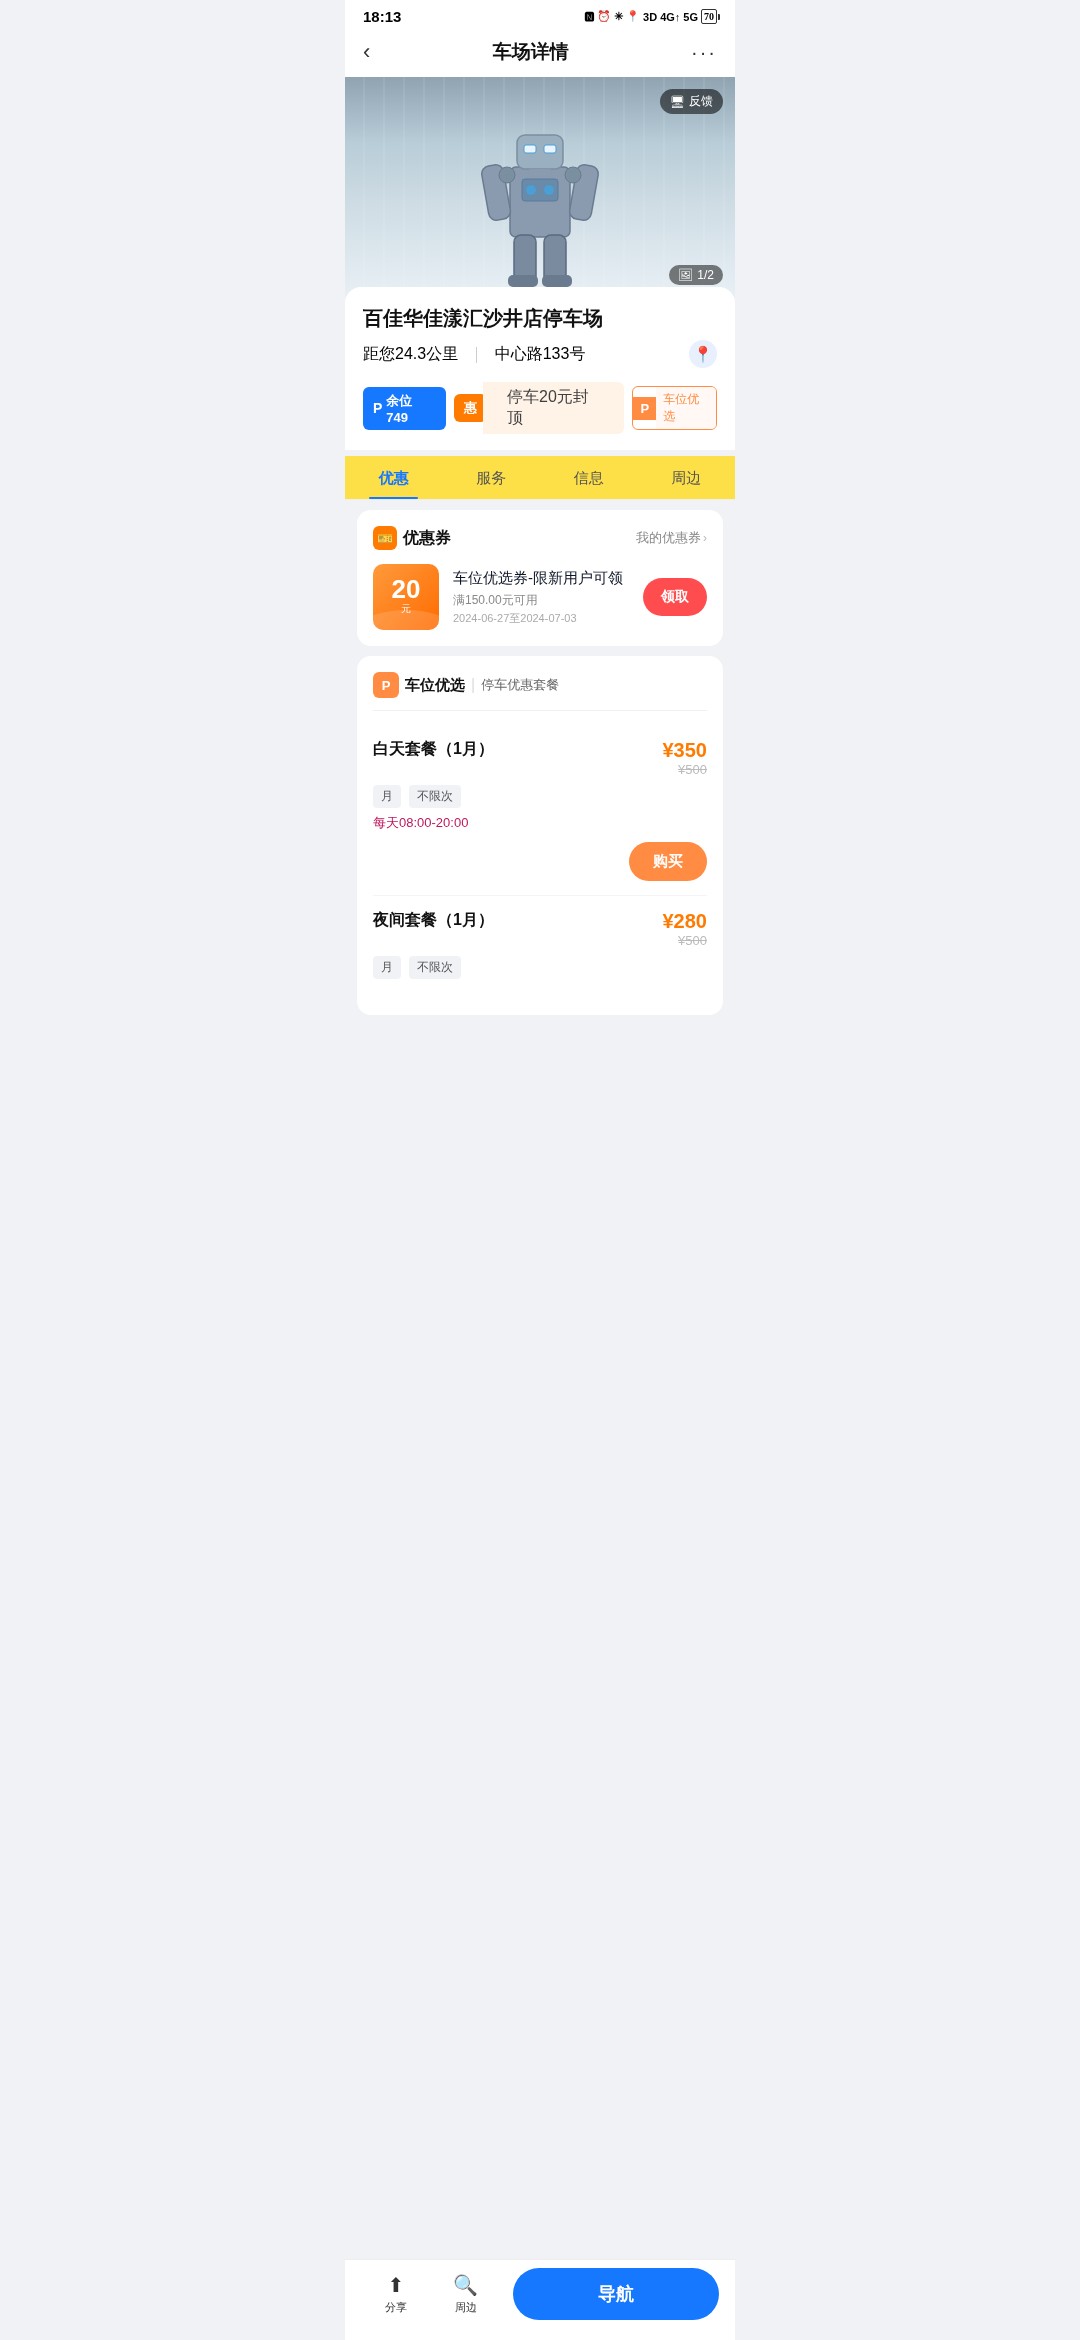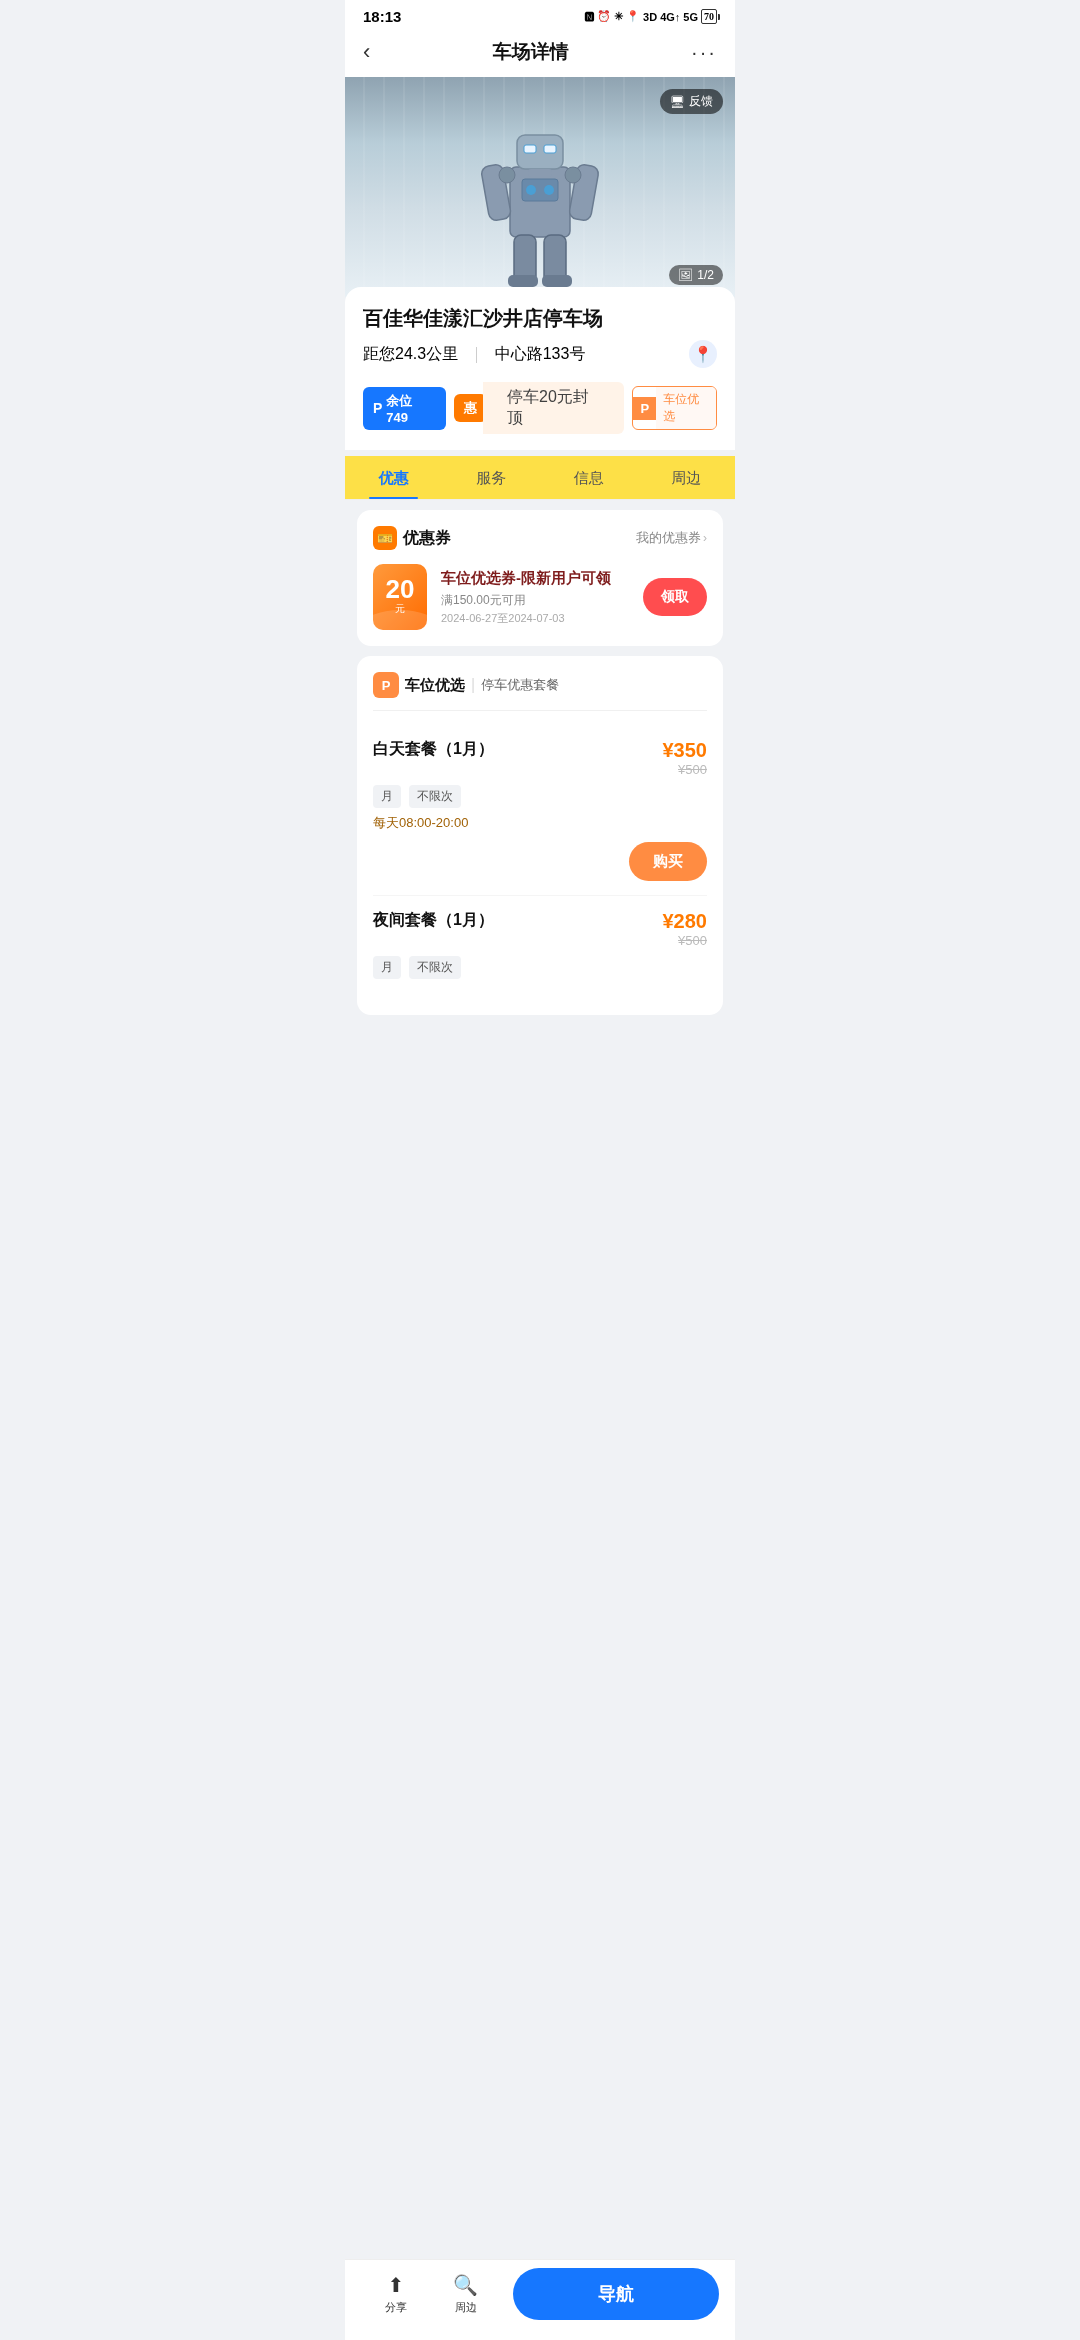--- a/index.html
+++ b/index.html
@@ -247,21 +247,21 @@
     }
     .chevron-right { font-size: 12px; color: #bbb; }
 
     
     .coupon-item {
       display: flex;
       align-items: center;
       gap: 14px;
     }
     .coupon-icon {
-      width: 54px; height: 66px;
+      width: 66px; height: 66px;
       background: linear-gradient(135deg, #ff9a3c, #ff6b00);
       border-radius: 10px;
       display: flex; flex-direction: column;
       align-items: center; justify-content: center;
       color: #fff; flex-shrink: 0;
       position: relative;
       overflow: hidden;
     }
     .coupon-yuan { font-size: 11px; font-weight: 600; margin-bottom: -2px; }
     .coupon-amount { font-size: 26px; font-weight: 900; line-height: 1; }
@@ -269,21 +269,21 @@
     
     .coupon-icon::before {
       content: '';
       position: absolute;
       bottom: -10px; left: -10px; right: -10px;
       height: 30px;
       background: rgba(255,255,255,0.15);
       border-radius: 50%;
     }
     .coupon-info { flex: 1; }
-    .coupon-name { font-size: 15px; font-weight: 700; color: #7f1d1d; margin-bottom: 4px; }
+    .coupon-name { font-size: 15px; font-weight: 400; color: #0f172a; margin-bottom: 4px; }
     .coupon-condition { font-size: 12px; color: #888; margin-bottom: 2px; }
     .coupon-date { font-size: 11px; color: #aaa; }
     .btn-claim {
       background: #ff4d4f;
       color: #fff;
       border: none;
       border-radius: 22px;
       padding: 10px 18px;
       font-size: 14px;
       font-weight: 700;
@@ -333,21 +333,21 @@
     .package-tags-row {
       display: flex; gap: 8px; margin-bottom: 6px;
     }
     .pkg-tag {
       background: #f0f2f5;
       color: #555;
       border-radius: 4px;
       padding: 3px 8px;
       font-size: 12px;
     }
-    .package-time { font-size: 13px; color: #a16207; margin-bottom: 10px; }
+    .package-time { font-size: 13px; color: #be185d; margin-bottom: 10px; }
     .package-bottom-row {
       display: flex;
       justify-content: flex-end;
     }
     .btn-buy {
       background: #ff8c42;
       color: #fff;
       border: none;
       border-radius: 22px;
       padding: 10px 24px;

